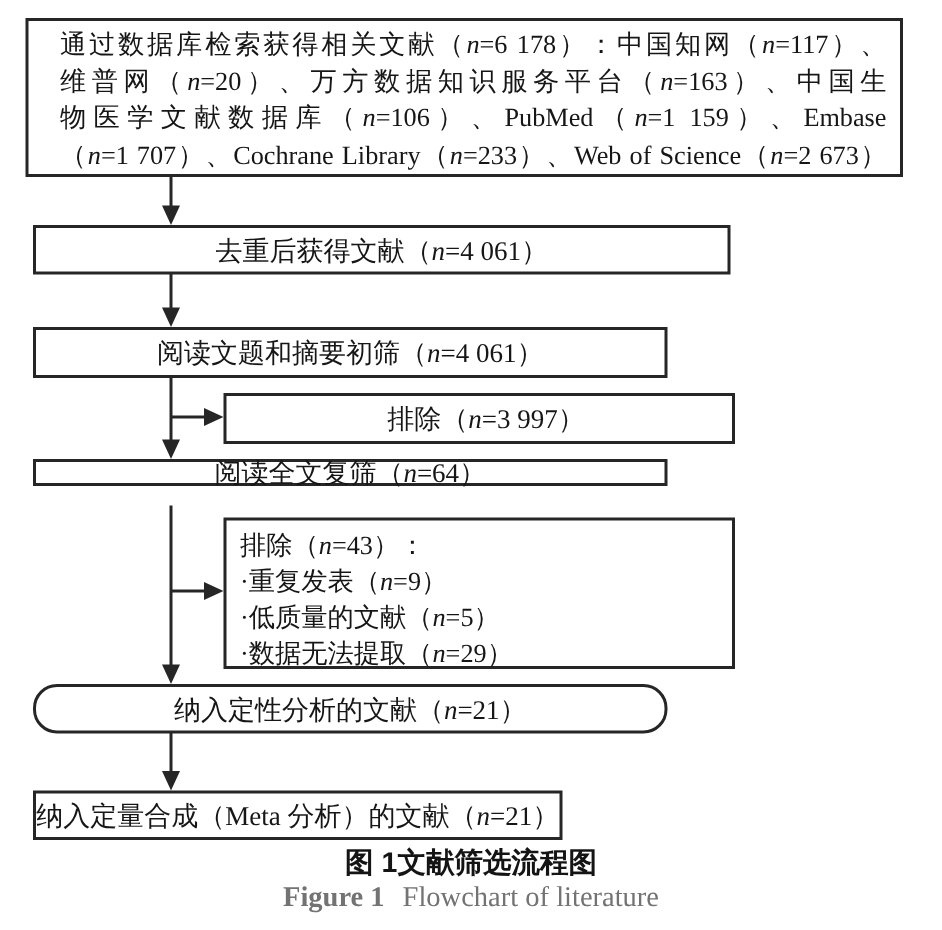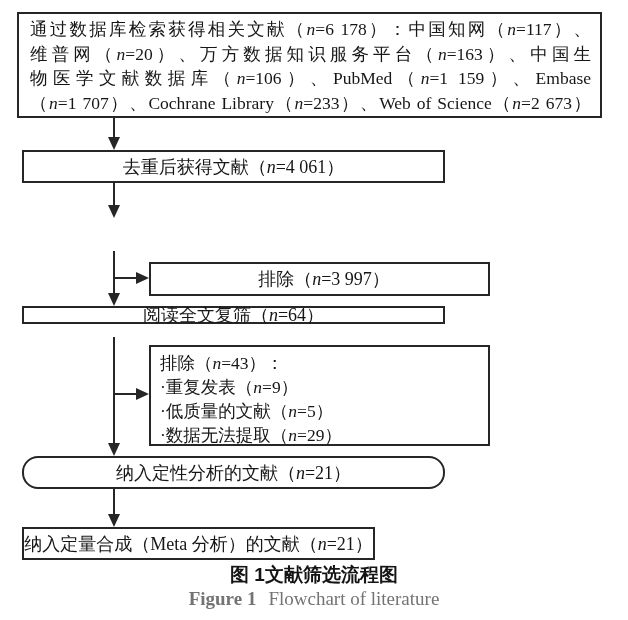--- a/index.html
+++ b/index.html
@@ -17,21 +17,21 @@
     box-sizing: border-box;
     border: 2px solid #262626;
     background: #ffffff;
   }
   .center-text {
     display: flex;
     align-items: center;
     justify-content: center;
     font-size: 18px;
   }
-  .src-box { padding: 3px 9px 0 11px; }
+  .src-box { padding: 3px 9px 0 21px; }
   .jline {
     font-size: 17.5px;
     line-height: 24.6px;
     text-align: justify;
     text-align-last: justify;
   }
   .side-single {
     display: flex;
     align-items: center;
     padding-left: 9px;
@@ -72,24 +72,27 @@
 
 <div class="canvas">
 
   <div class="fbox src-box" style="left:17px; top:12px; width:585px; height:106px;">
     <div class="jline">通过数据库检索获得相关文献（<i>n</i>=6 178）：中国知网（<i>n</i>=117）、</div>
     <div class="jline">维普网（<i>n</i>=20）、万方数据知识服务平台（<i>n</i>=163）、中国生</div>
     <div class="jline">物医学文献数据库（<i>n</i>=106）、PubMed（<i>n</i>=1 159）、Embase</div>
     <div class="jline">（<i>n</i>=1 707）、Cochrane Library（<i>n</i>=233）、Web of Science（<i>n</i>=2 673）</div>
   </div>
 
-  <div class="fbox center-text" style="left:22px; top:150px; width:423px; height:33px;">
+  <div class="fbox center-text" style="left:22px; top:150px; width:465px; height:33px;">
     <span>去重后获得文献（<i>n</i>=4 061）</span>
   </div>
 
+  <div class="fbox center-text" style="left:22px; top:218px; width:423px; height:34px;">
+    <span>阅读文题和摘要初筛（<i>n</i>=4 061）</span>
+  </div>
 
   <div class="fbox side-single" style="left:149px; top:262px; width:341px; height:34px;justify-content:center;">
     <span>排除（<i>n</i>=3 997）</span>
   </div>
 
   <div class="fbox center-text" style="left:22px; top:306px; width:423px; height:18px;">
     <span>阅读全文复筛（<i>n</i>=64）</span>
   </div>
 
   <div class="fbox side-multi" style="left:149px; top:345px; width:341px; height:101px;">

